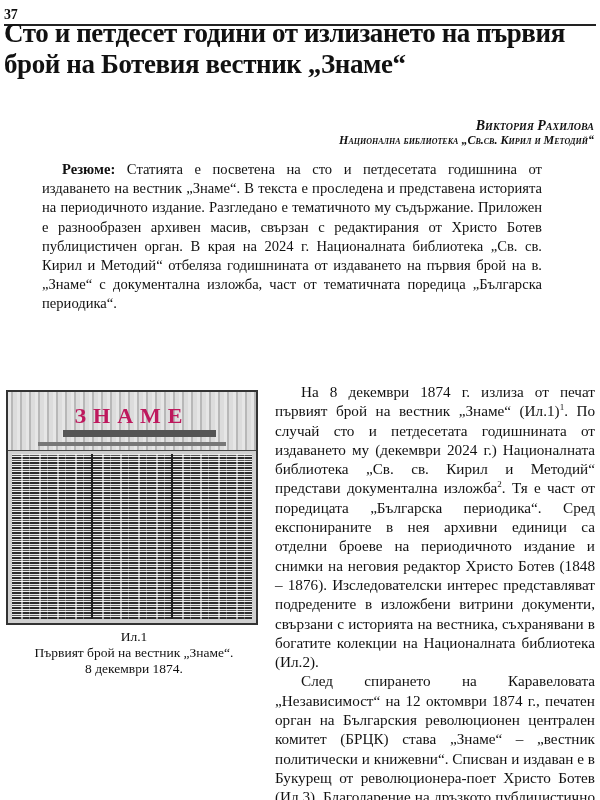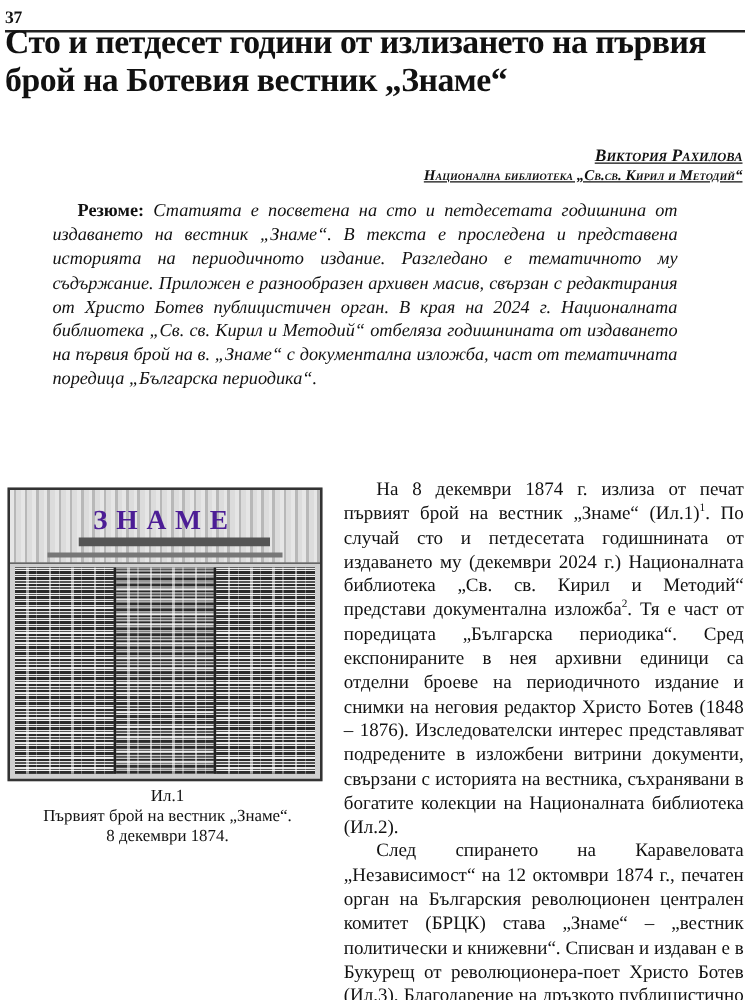--- a/index.html
+++ b/index.html
@@ -12,49 +12,49 @@
       border-bottom: 2px solid #222;
       display: flex; align-items: flex-end; justify-content: space-between;
     }
     .page-num { font-size: 14px; font-weight: bold; letter-spacing: -0.3px; padding-bottom: 1px; }
     .journal { font-size: 16px; font-weight: bold; padding-bottom: 1px; letter-spacing: 0.1px; }
     .title {
       position: absolute; left: 4px; top: 18px; width: 592px;
       font-size: 27px; font-weight: bold; line-height: 31px; margin: 0;
       letter-spacing: -0.4px;
     }
-    .author-block { position: absolute; right: 6px; top: 118px; text-align: right; text-decoration: underline; }
+    .author-block { position: absolute; right: 6px; top: 118px; text-align: right; }
     .author {
       font-size: 14px; font-weight: bold; font-style: italic; font-variant: small-caps; line-height: 15px;
     }
     .affiliation {
       font-size: 12px; font-weight: bold; font-style: italic; font-variant: small-caps; line-height: 15px;
     }
     .abstract {
       position: absolute; left: 42px; top: 160px; width: 500px;
       font-size: 14.6px; line-height: 19.2px; text-align: justify; margin: 0;
     }
     .abstract p { margin: 0; text-indent: 20px; }
     .abstract .label { font-weight: bold; font-style: normal; }
-    .abstract .body { font-style: italic; }
+    .abstract .body { }
     .figure {
       position: absolute; left: 6px; top: 390px; width: 256px;
     }
     .newspaper {
       width: 252px; height: 235px; border: 2px solid #333; box-sizing: border-box;
       background: #cfcfcf; position: relative; overflow: hidden;
     }
     .np-top {
       position: absolute; left: 0; right: 0; top: 0; height: 58px;
       background: repeating-linear-gradient(90deg,#e6e6e6 0 3px,#b8b8b8 3px 5px,#dcdcdc 5px 9px);
       border-bottom: 1px solid #444;
     }
     .np-masthead {
       position: absolute; left: 0; right: 0; top: 11px; text-align: center;
-      font-size: 22px; font-weight: bold; letter-spacing: 7px; color: #4c1d95;
+      font-size: 22px; font-weight: bold; letter-spacing: 7px; color: #be185d;
       font-family: "Liberation Serif", serif;
     }
     .np-subtitle {
       position: absolute; left: 55px; right: 40px; top: 38px; height: 7px;
       background: #555;
     }
     .np-dateline {
       position: absolute; left: 30px; right: 30px; top: 50px; height: 4px; background: #777;
     }
     .np-cols {

